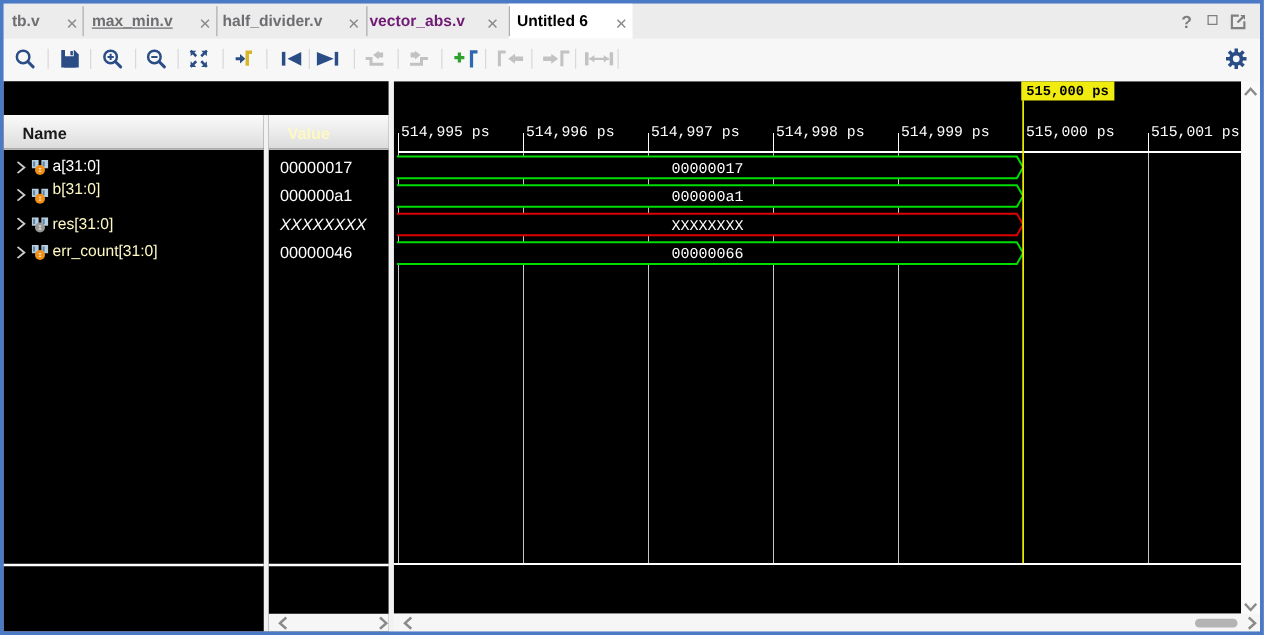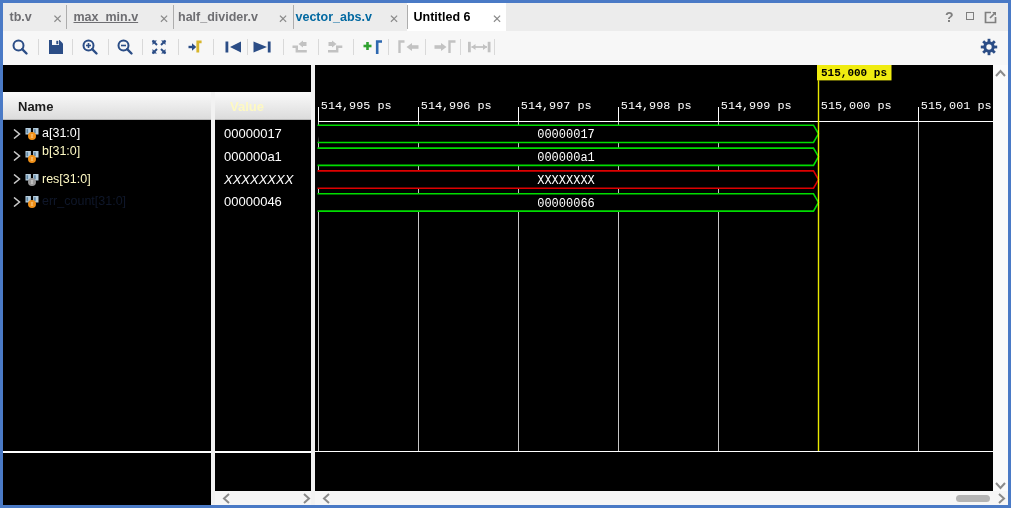--- a/index.html
+++ b/index.html
@@ -15,21 +15,21 @@
 <div style="position:absolute;left:3px;top:0;width:60px;height:28px;background:transparent;"></div>
 <div style="position:absolute;left:6.5px;top:7px;font:bold 12.5px 'Liberation Sans',sans-serif;color:#6e6e72;">tb.v</div>
 <div style="position:absolute;left:49.5px;top:8.5px;font:12px 'Liberation Sans',sans-serif;color:#8a8a8a;">✕</div>
 <div style="position:absolute;left:63px;top:0;width:107px;height:28px;background:transparent;"></div>
 <div style="position:absolute;left:70.5px;top:7px;font:bold 12.5px 'Liberation Sans',sans-serif;color:#6e6e72;text-decoration:underline;">max_min.v</div>
 <div style="position:absolute;left:156px;top:8.5px;font:12px 'Liberation Sans',sans-serif;color:#8a8a8a;">✕</div>
 <div style="position:absolute;left:170px;top:0;width:120px;height:28px;background:transparent;"></div>
 <div style="position:absolute;left:175px;top:7px;font:bold 12.5px 'Liberation Sans',sans-serif;color:#6e6e72;">half_divider.v</div>
 <div style="position:absolute;left:275px;top:8.5px;font:12px 'Liberation Sans',sans-serif;color:#8a8a8a;">✕</div>
 <div style="position:absolute;left:290px;top:0;width:114px;height:28px;background:transparent;"></div>
-<div style="position:absolute;left:292.5px;top:7px;font:bold 12.5px 'Liberation Sans',sans-serif;color:#0369a1;">vector_abs.v</div>
+<div style="position:absolute;left:292.5px;top:7px;font:bold 12.5px 'Liberation Sans',sans-serif;color:#701a75;">vector_abs.v</div>
 <div style="position:absolute;left:386px;top:8.5px;font:12px 'Liberation Sans',sans-serif;color:#8a8a8a;">✕</div>
 <div style="position:absolute;left:404px;top:0;width:99px;height:28px;background:#ffffff;"></div>
 <div style="position:absolute;left:410.5px;top:7px;font:bold 12.5px 'Liberation Sans',sans-serif;color:#000000;">Untitled 6</div>
 <div style="position:absolute;left:489px;top:8.5px;font:12px 'Liberation Sans',sans-serif;color:#8a8a8a;">✕</div>
 <div style="position:absolute;left:63px;top:2px;width:1px;height:24px;background:#adadad;"></div>
 <div style="position:absolute;left:170px;top:2px;width:1px;height:24px;background:#adadad;"></div>
 <div style="position:absolute;left:290px;top:2px;width:1px;height:24px;background:#adadad;"></div>
 <div style="position:absolute;left:404px;top:2px;width:1px;height:24px;background:#adadad;"></div>
 
   </div>
@@ -199,21 +199,21 @@
       <path d="M2,0.5 L7.5,5 L2,9.5" fill="none" stroke="#cccccc" stroke-width="1.5"></path>
     </svg>
 <svg style="position:absolute;left:25px;top:195.4px;" width="14" height="14" viewBox="0 0 14 14">
       <path d="M0.5,1 h5.4 v6.5 h-5.4 z" fill="#b7cede"></path>
       <path d="M8.1,1 h5.4 v6.5 h-5.4 z" fill="#b7cede"></path>
       <rect x="1.5" y="2.2" width="1.6" height="4" fill="#5d86a6"></rect>
       <rect x="9.1" y="2.2" width="1.6" height="4" fill="#5d86a6"></rect>
       <circle cx="7" cy="9" r="4" fill="#f09018"></circle>
       <path d="M5.6,7.4 h2.8 l-2.8,3.2 h2.8 z" fill="#fad9a8" opacity="1"></path>
     </svg>
-<div style="position:absolute;left:42px;top:194.4px;font:12.5px 'Liberation Sans',sans-serif;color:#0f172a;">err_count[31:0]</div>
+<div style="position:absolute;left:42px;top:194.4px;font:12.5px 'Liberation Sans',sans-serif;color:#fef9c3;">err_count[31:0]</div>
 <div style="position:absolute;left:224px;top:194.4px;font:13px 'Liberation Sans',sans-serif;color:#ffffff;">00000046</div>
 
   <div style="position:absolute;left:3px;top:451px;width:208px;height:1.5px;background:#ffffff;"></div>
   <div style="position:absolute;left:215px;top:451px;width:96px;height:1.5px;background:#ffffff;"></div>
 
   <div style="position:absolute;left:215px;top:491px;width:96px;height:14px;background:#f6f6f6;"></div>
 <svg style="position:absolute;left:221.5px;top:492.5px;" width="9" height="11" viewBox="0 0 9 11">
       <polyline points="7,1 2,5.5 7,10" fill="none" stroke="#8a8a8a" stroke-width="2"></polyline>
     </svg>
 <svg style="position:absolute;left:302px;top:492.5px;" width="9" height="11" viewBox="0 0 9 11">

